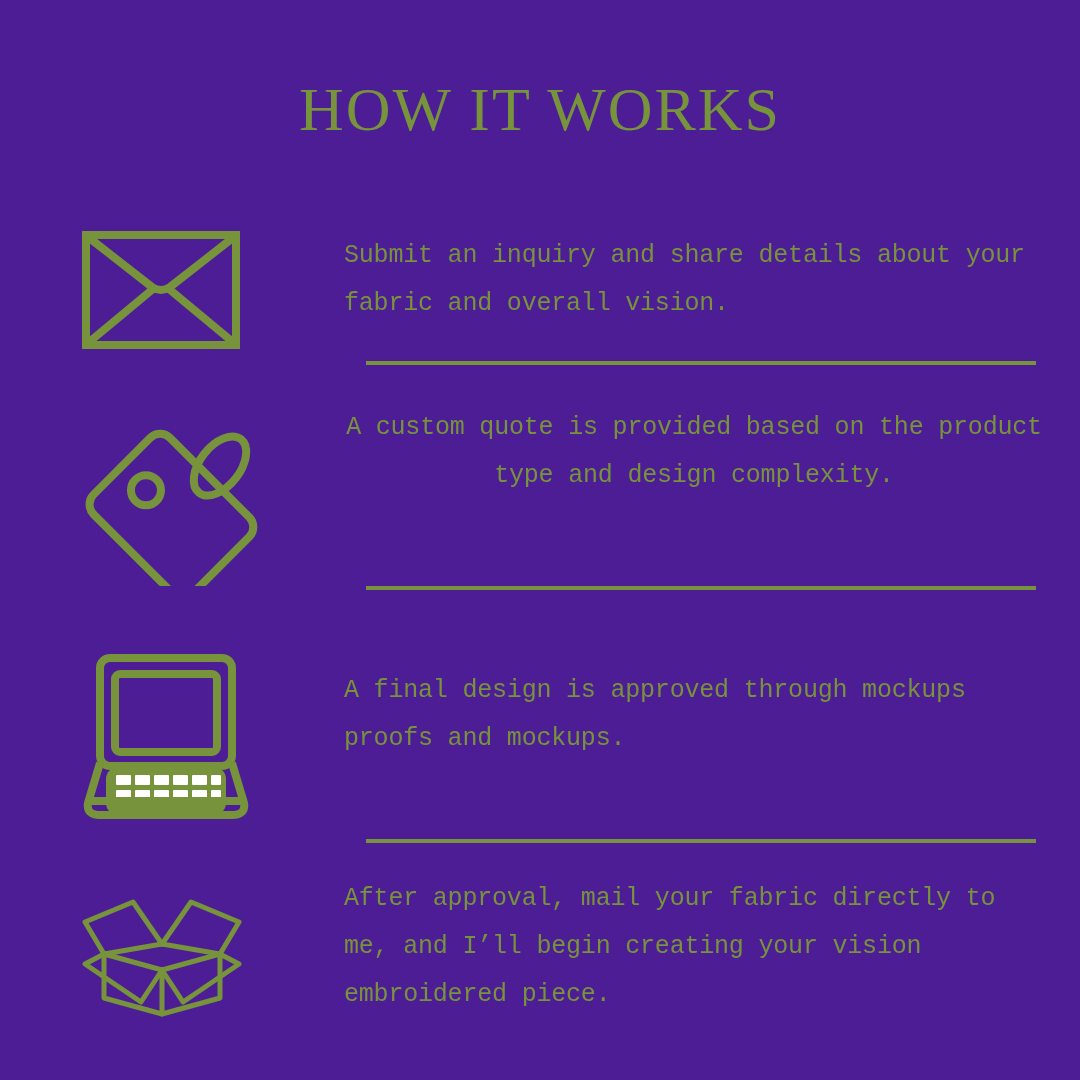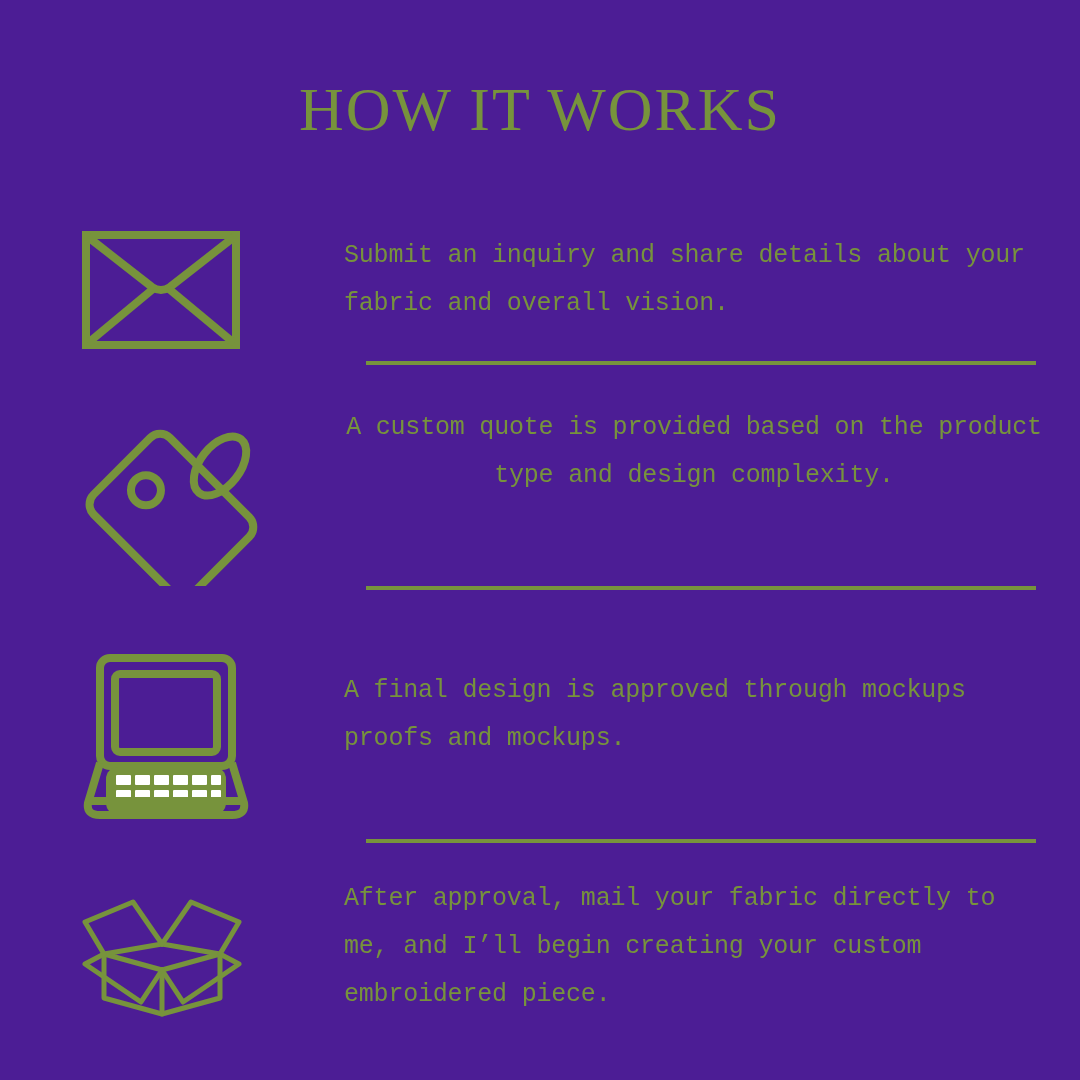--- a/index.html
+++ b/index.html
@@ -180,17 +180,17 @@
             <path d="M84 58 L55 16 L7 36 L26 68"></path>
 
             <path d="M84 58 L113 16 L161 36 L142 68"></path>
 
             <path d="M84 84 L63 116 L7 78 L26 68"></path>
 
             <path d="M84 84 L105 116 L161 78 L142 68"></path>
           </g>
         </svg>
       </span>
-      <div class="step-text"> After approval, mail your fabric directly to me, and I’ll begin creating your custom embroidered piece.</div>
+      <div class="step-text"> After approval, mail your fabric directly to me, and I’ll begin creating your vision embroidered piece.</div>
     </div>
 
   </div>
 </div>
 
 </body></html>

